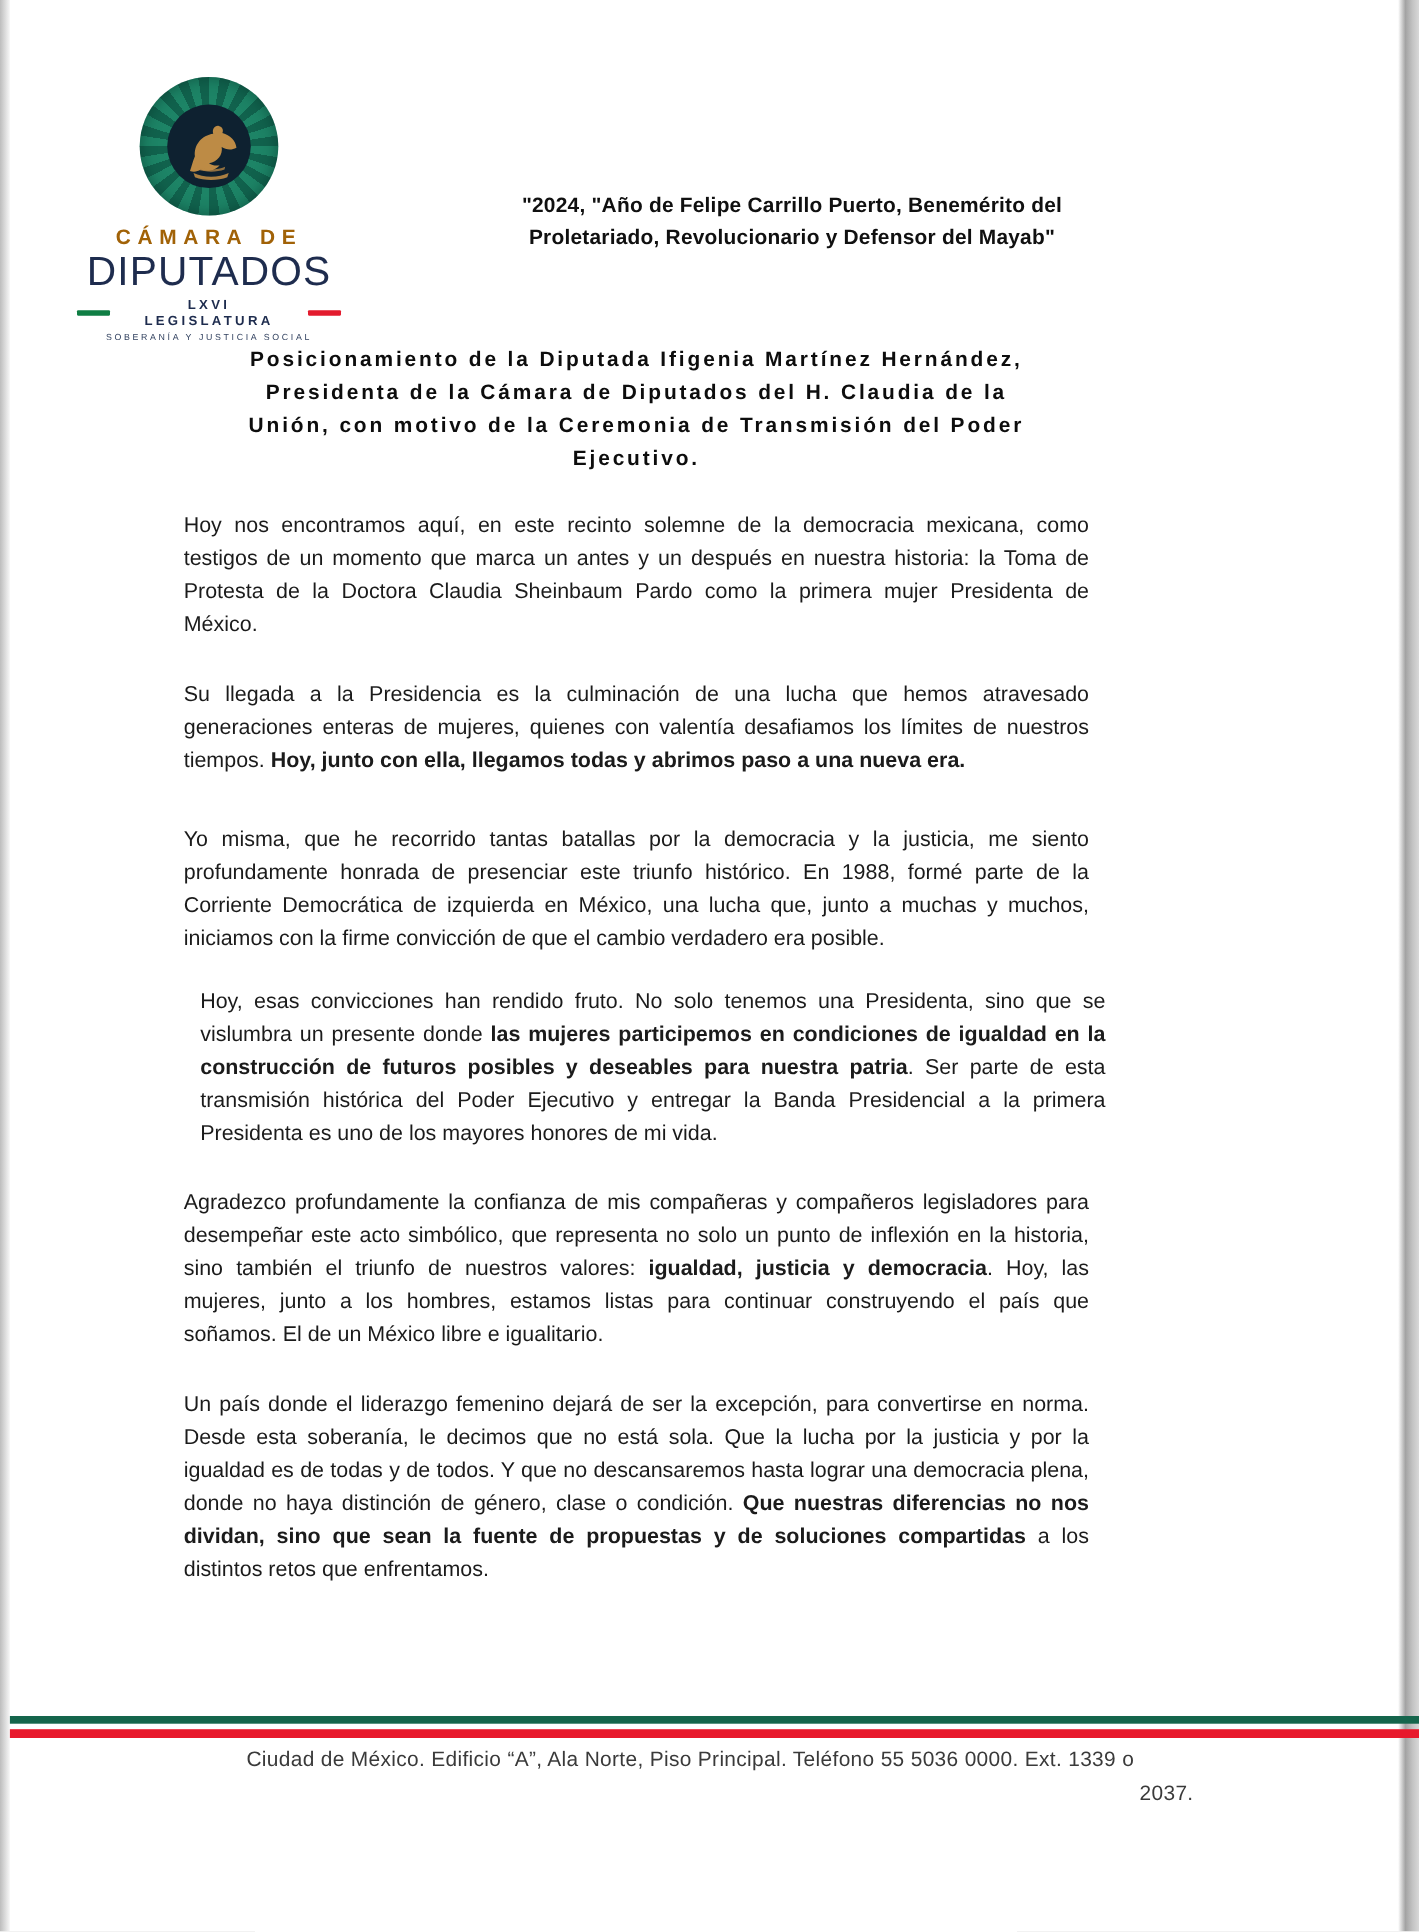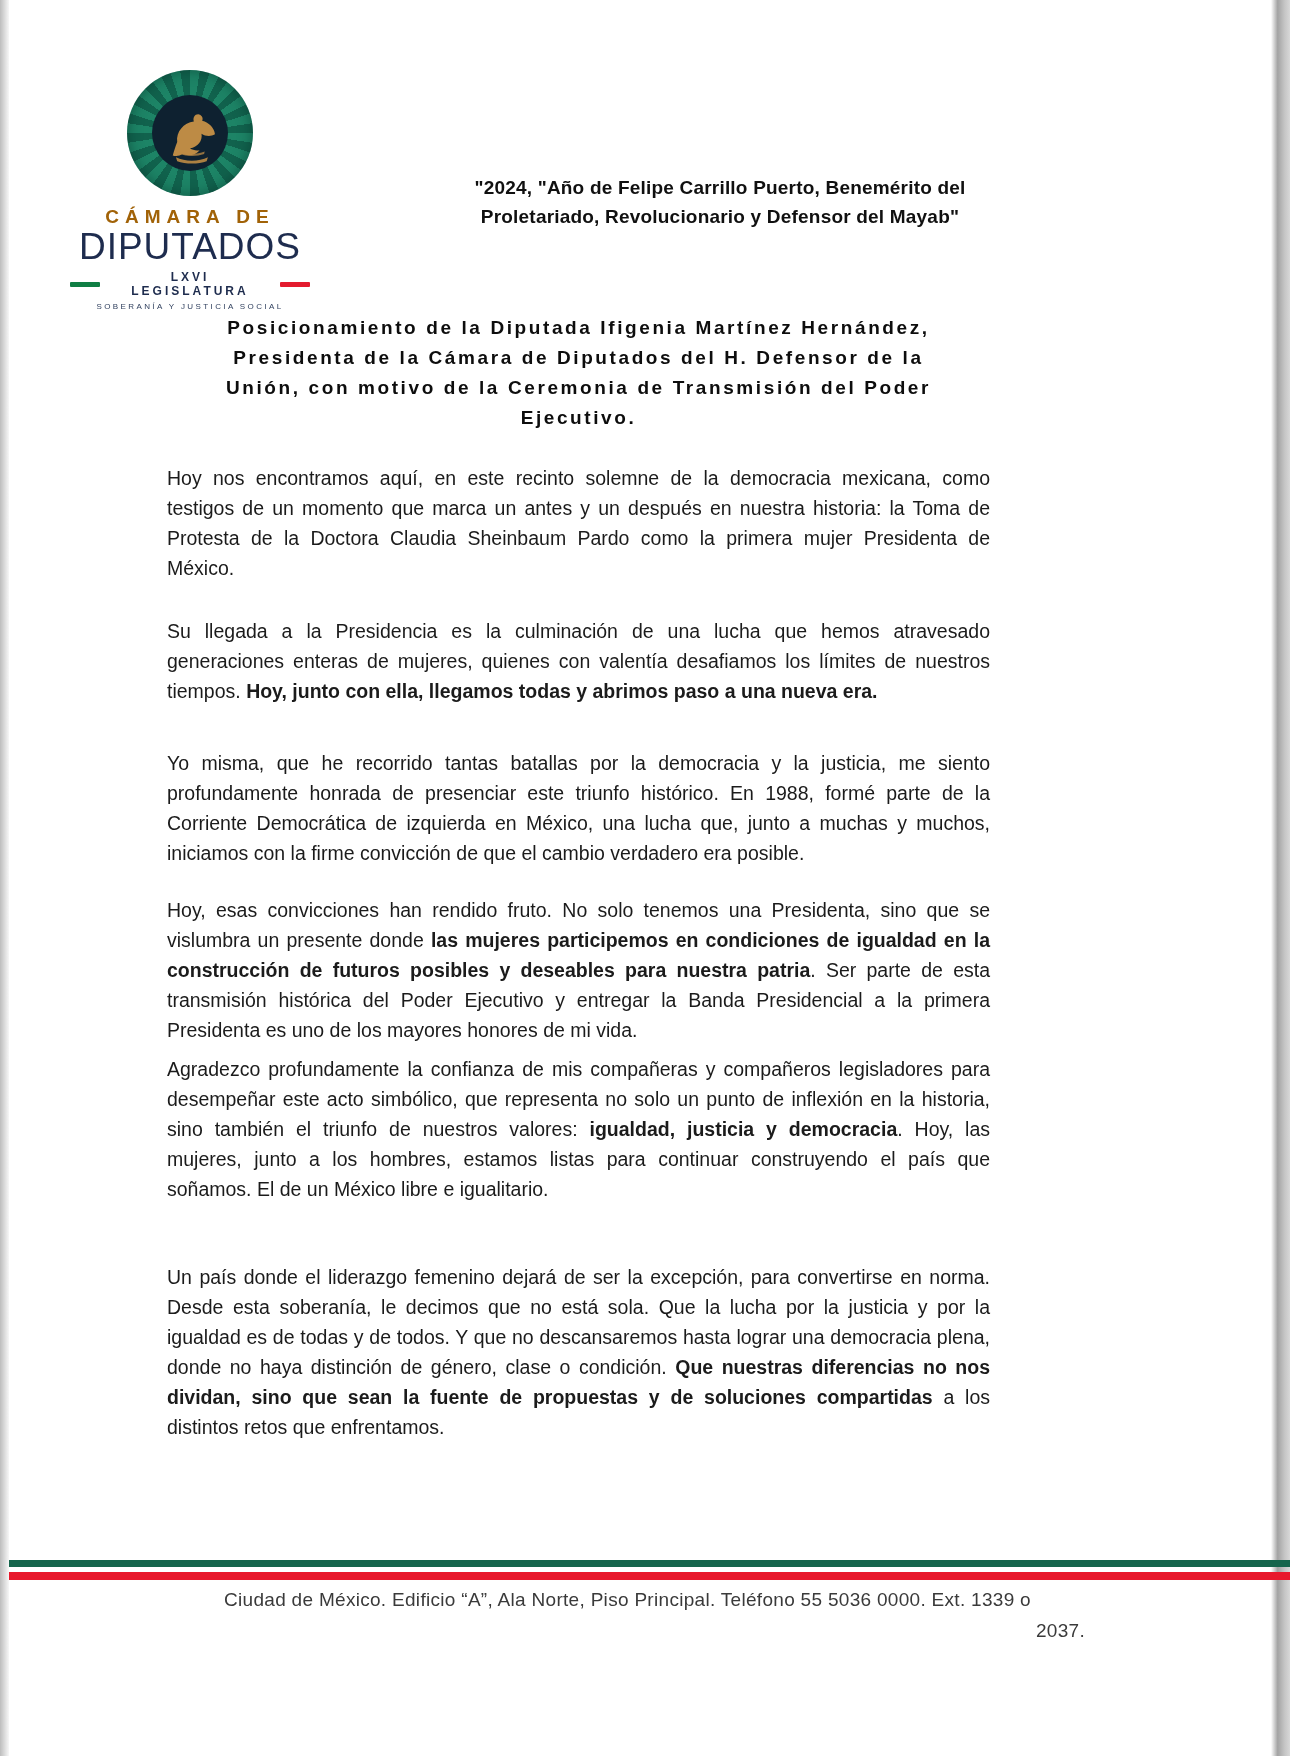--- a/index.html
+++ b/index.html
@@ -33,21 +33,21 @@
     font-weight:bold;font-size:19px;line-height:29px;color:#101010;letter-spacing:.2px;}
 
   
   .doc-title{position:absolute;left:167px;top:313px;width:823px;text-align:center;
     font-weight:bold;font-size:19px;line-height:30px;letter-spacing:2.6px;color:#0d0d0d;}
 
   
   .para{position:absolute;left:167px;width:823px;margin:0;
     font-size:19.5px;line-height:30px;text-align:justify;color:#1b1b1b;}
   .p1{top:463px;} .p2{top:616px;} .p3{top:748px;}
-  .p4{top:895px;} .p5{top:1054px;} .p6{top:1262px;}
+  .p4{top:895px;margin-left:15px;} .p5{top:1078px;} .p6{top:1262px;}
   .b{font-weight:bold;}
 
   
   .stripe{position:absolute;left:9px;right:0;}
   .stripe-green{top:1560px;height:7px;}
   .stripe-red{top:1572px;height:8px;}
   .footer-address{position:absolute;left:170px;top:1584px;width:915px;
     font-size:19px;line-height:31px;color:#3a3a3a;text-align:center;letter-spacing:.3px;}
   .footer-line-last{text-align:right;}
 </style>
@@ -78,21 +78,21 @@
     <div class="logo-tagline">SOBERANÍA Y JUSTICIA SOCIAL</div>
   </div>
 
   <div class="header-quote">
     <div>"2024, "Año de Felipe Carrillo Puerto, Benemérito del</div>
     <div>Proletariado, Revolucionario y Defensor del Mayab"</div>
   </div>
 
   <div class="doc-title">
     <div>Posicionamiento de la Diputada Ifigenia Martínez Hernández,</div>
-    <div>Presidenta de la Cámara de Diputados del H. Defensor de la</div>
+    <div>Presidenta de la Cámara de Diputados del H. Claudia de la</div>
     <div>Unión, con motivo de la Ceremonia de Transmisión del Poder</div>
     <div>Ejecutivo.</div>
   </div>
 
   <p class="para p2"><span>Su llegada a la Presidencia es la culminación de una lucha que hemos atravesado generaciones enteras de mujeres, quienes con valentía desafiamos los límites de nuestros tiempos. </span><span class="b">Hoy, junto con ella, llegamos todas y abrimos paso a una nueva era.</span></p>
   <p class="para p1"><span>Hoy nos encontramos aquí, en este recinto solemne de la democracia mexicana, como testigos de un momento que marca un antes y un después en nuestra historia: la Toma de Protesta de la Doctora Claudia Sheinbaum Pardo como la primera mujer Presidenta de México.</span></p>
   <p class="para p3"><span>Yo misma, que he recorrido tantas batallas por la democracia y la justicia, me siento profundamente honrada de presenciar este triunfo histórico. En 1988, formé parte de la Corriente Democrática de izquierda en México, una lucha que, junto a muchas y muchos, iniciamos con la firme convicción de que el cambio verdadero era posible.</span></p>
   <p class="para p4"><span>Hoy, esas convicciones han rendido fruto. No solo tenemos una Presidenta, sino que se vislumbra un presente donde </span><span class="b">las mujeres participemos en condiciones de igualdad en la construcción de futuros posibles y deseables para nuestra patria</span><span>. Ser parte de esta transmisión histórica del Poder Ejecutivo y entregar la Banda Presidencial a la primera Presidenta es uno de los mayores honores de mi vida.</span></p>
   <p class="para p5"><span>Agradezco profundamente la confianza de mis compañeras y compañeros legisladores para desempeñar este acto simbólico, que representa no solo un punto de inflexión en la historia, sino también el triunfo de nuestros valores: </span><span class="b">igualdad, justicia y democracia</span><span>. Hoy, las mujeres, junto a los hombres, estamos listas para continuar construyendo el país que soñamos. El de un México libre e igualitario.</span></p>
   <p class="para p6"><span>Un país donde el liderazgo femenino dejará de ser la excepción, para convertirse en norma. Desde esta soberanía, le decimos que no está sola. Que la lucha por la justicia y por la igualdad es de todas y de todos. Y que no descansaremos hasta lograr una democracia plena, donde no haya distinción de género, clase o condición. </span><span class="b">Que nuestras diferencias no nos dividan, sino que sean la fuente de propuestas y de soluciones compartidas</span><span> a los distintos retos que enfrentamos.</span></p>

